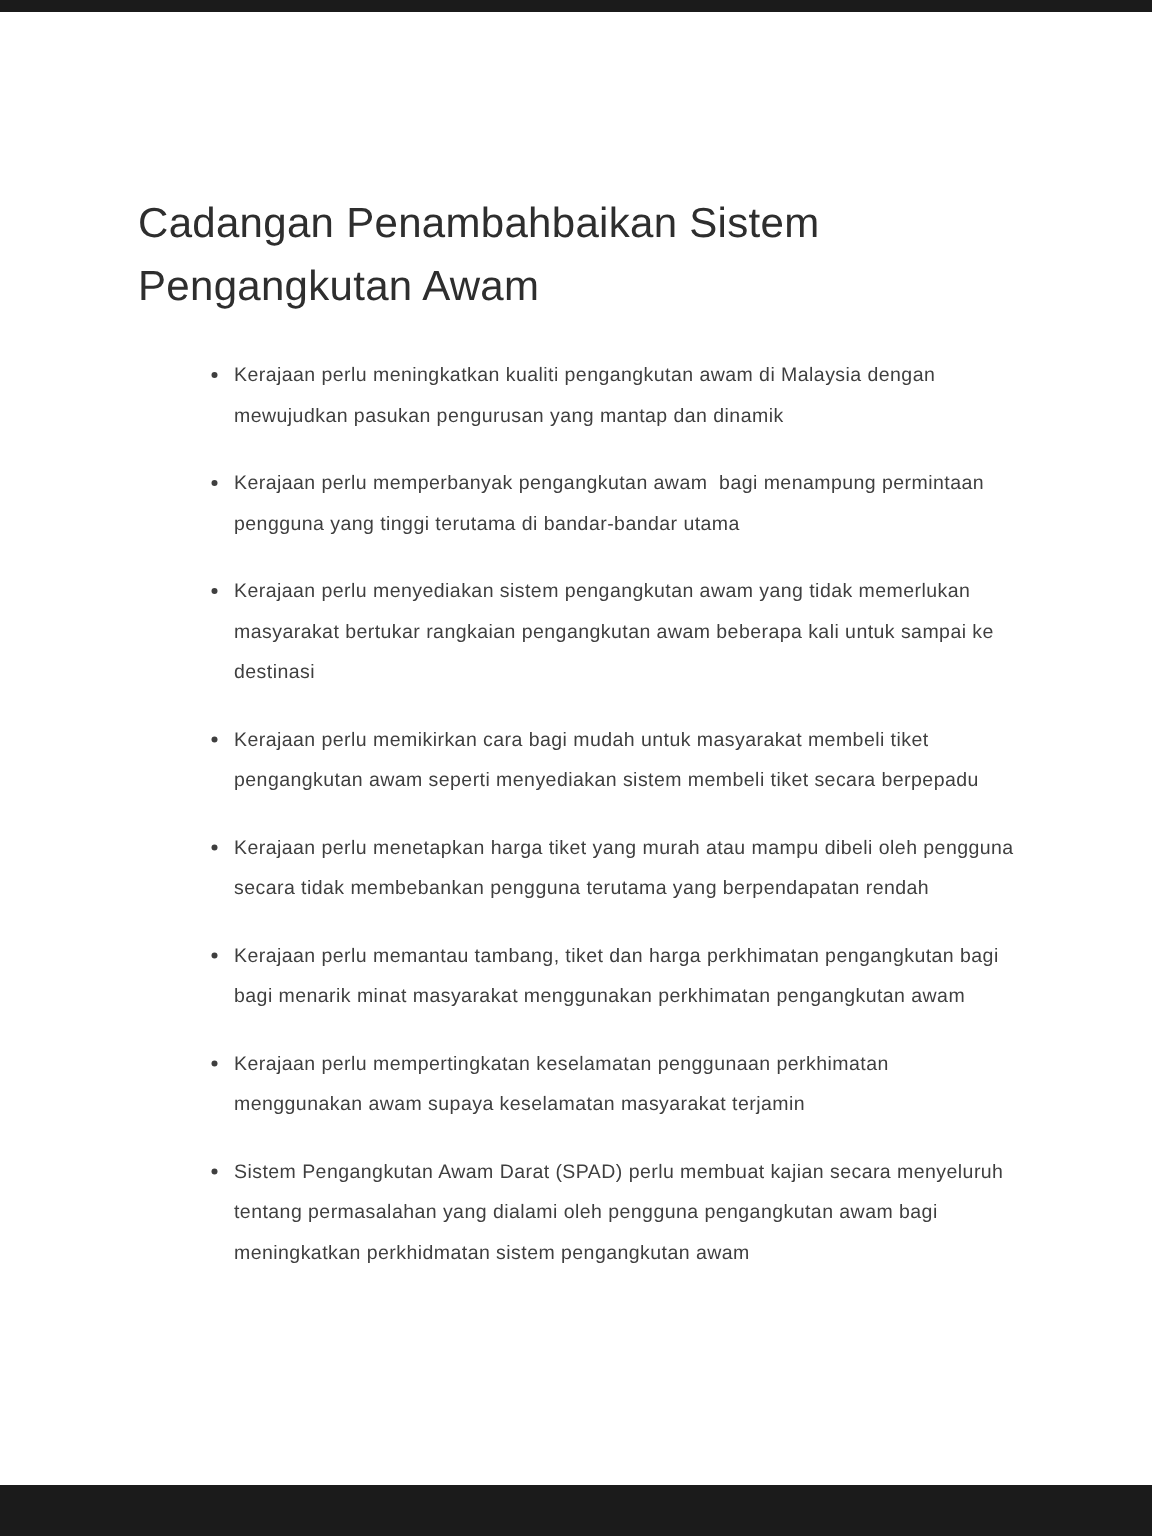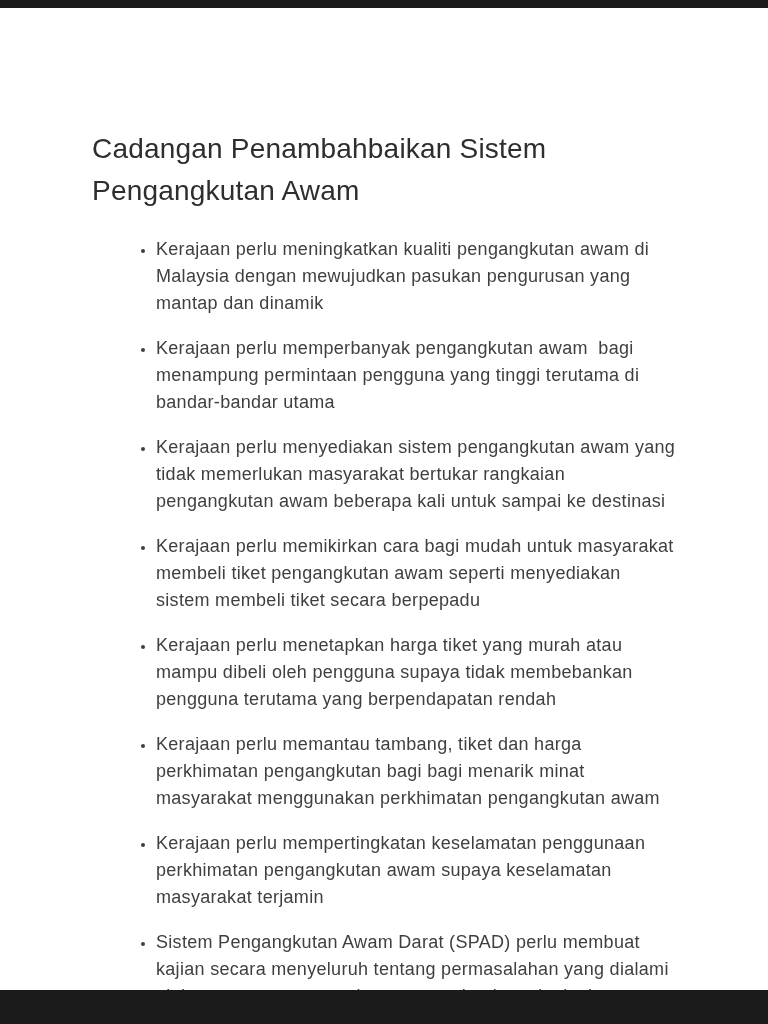--- a/index.html
+++ b/index.html
@@ -49,21 +49,21 @@
     max-width: 586px;
   }
   ul.bullet-list {
     margin: 0;
     padding: 0 0 0 64px;
     list-style: disc outside;
     max-width: 586px;
   }
   ul.bullet-list li {
     margin: 0 0 18px 0;
-    font-size: 18px;
+    font-size: 13px;
     line-height: 27px;
     color: #3f3f3f;
     letter-spacing: 0.3px;
     white-space: pre-wrap;
   }
   ul.bullet-list li::marker {
     color: #3f3f3f;
     font-size: 13px;
   }
 </style>
@@ -75,22 +75,22 @@
   <div class="frame-bar top"></div>
 
   <div class="doc-page">
     <h1 class="doc-title">Cadangan Penambahbaikan Sistem Pengangkutan Awam</h1>
 
     <ul class="bullet-list">
       <li>Kerajaan perlu meningkatkan kualiti pengangkutan awam di Malaysia dengan mewujudkan pasukan pengurusan yang mantap dan dinamik</li>
       <li>Kerajaan perlu memperbanyak pengangkutan awam  bagi menampung permintaan pengguna yang tinggi terutama di bandar-bandar utama</li>
       <li>Kerajaan perlu menyediakan sistem pengangkutan awam yang tidak memerlukan masyarakat bertukar rangkaian pengangkutan awam beberapa kali untuk sampai ke destinasi</li>
       <li>Kerajaan perlu memikirkan cara bagi mudah untuk masyarakat membeli tiket pengangkutan awam seperti menyediakan sistem membeli tiket secara berpepadu</li>
-      <li>Kerajaan perlu menetapkan harga tiket yang murah atau mampu dibeli oleh pengguna supaya tidak membebankan pengguna terutama yang berpendapatan rendah</li>
+      <li>Kerajaan perlu menetapkan harga tiket yang murah atau mampu dibeli oleh pengguna secara tidak membebankan pengguna terutama yang berpendapatan rendah</li>
       <li>Kerajaan perlu memantau tambang, tiket dan harga perkhimatan pengangkutan bagi bagi menarik minat masyarakat menggunakan perkhimatan pengangkutan awam</li>
-      <li>Kerajaan perlu mempertingkatan keselamatan penggunaan perkhimatan pengangkutan awam supaya keselamatan masyarakat terjamin</li>
+      <li>Kerajaan perlu mempertingkatan keselamatan penggunaan perkhimatan menggunakan awam supaya keselamatan masyarakat terjamin</li>
       <li>Sistem Pengangkutan Awam Darat (SPAD) perlu membuat kajian secara menyeluruh tentang permasalahan yang dialami oleh pengguna pengangkutan awam bagi meningkatkan perkhidmatan sistem pengangkutan awam</li>
     </ul>
   </div>
 
   <div class="frame-bar bottom"></div>
 
 </div>
 
 </body></html>

